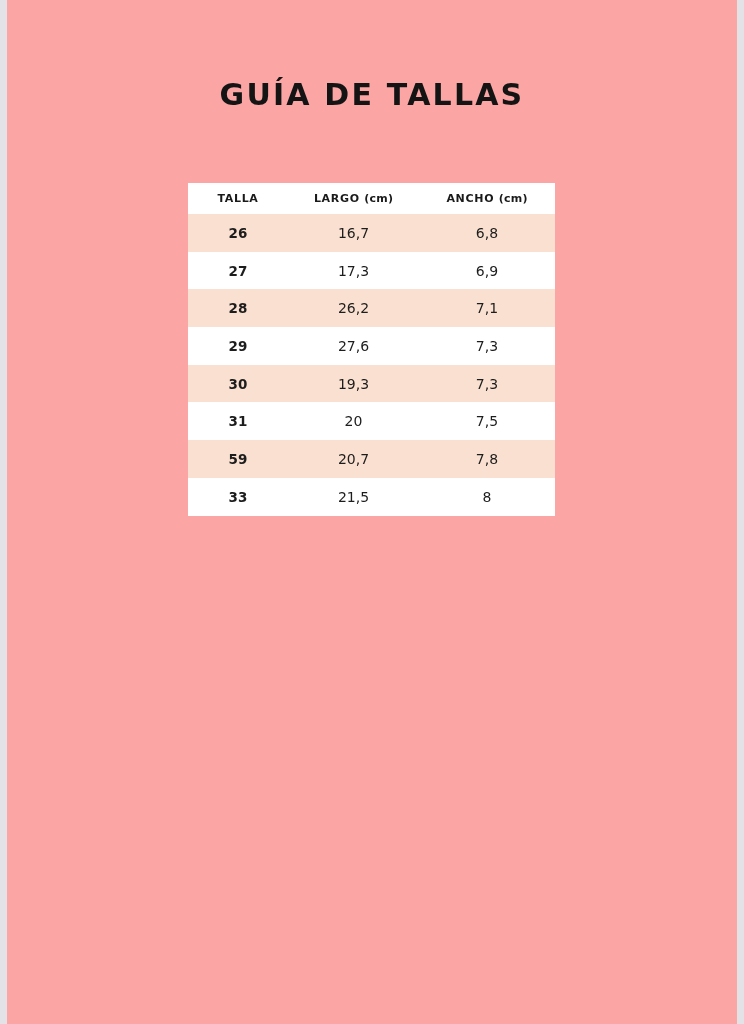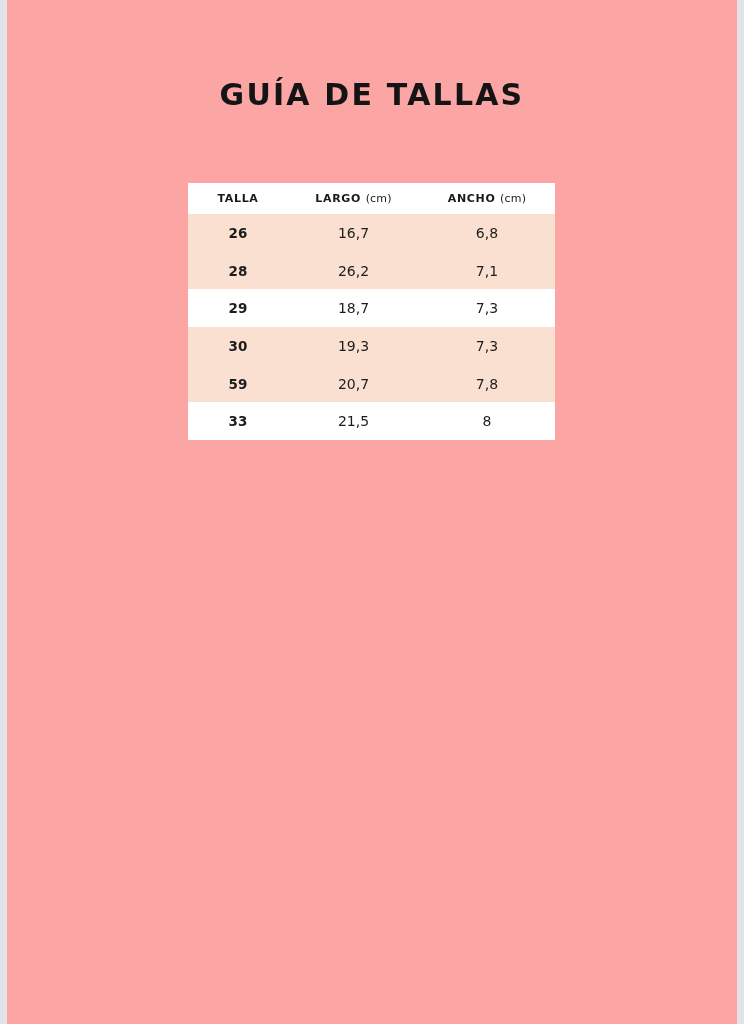--- a/index.html
+++ b/index.html
@@ -73,21 +73,21 @@
   .size-table thead th {
     height: 31px;
     font-size: 11px;
     font-weight: 700;
     color: #1a1a1a;
     letter-spacing: 0.7px;
     white-space: nowrap;
     background: #ffffff;
   }
   .hdr-unit {
-    font-weight: 400;
+    font-weight: 700;
     letter-spacing: 0.2px;
   }
 
   .size-table tbody tr {
     height: 37.7px;
   }
   .size-table tbody tr.row-alt td {
     background: #fae0d0;
   }
   .size-table tbody tr.row-plain td {
@@ -140,34 +140,44 @@
             <span class="hdr-unit">(cm)</span>
           </th>
         </tr>
       </thead>
       <tbody id="table-body">
           <tr class="row-alt">
             <td class="cell-size">26</td>
             <td class="cell-measure">16,7</td>
             <td class="cell-measure">6,8</td>
           </tr>
+          <tr class="row-plain">
+            <td class="cell-size">27</td>
+            <td class="cell-measure">17,3</td>
+            <td class="cell-measure">6,9</td>
+          </tr>
           <tr class="row-alt">
             <td class="cell-size">28</td>
             <td class="cell-measure">26,2</td>
             <td class="cell-measure">7,1</td>
           </tr>
           <tr class="row-plain">
             <td class="cell-size">29</td>
-            <td class="cell-measure">18,7</td>
+            <td class="cell-measure">27,6</td>
             <td class="cell-measure">7,3</td>
           </tr>
           <tr class="row-alt">
             <td class="cell-size">30</td>
             <td class="cell-measure">19,3</td>
             <td class="cell-measure">7,3</td>
+          </tr>
+          <tr class="row-plain">
+            <td class="cell-size">31</td>
+            <td class="cell-measure">20</td>
+            <td class="cell-measure">7,5</td>
           </tr>
           <tr class="row-alt">
             <td class="cell-size">59</td>
             <td class="cell-measure">20,7</td>
             <td class="cell-measure">7,8</td>
           </tr>
           <tr class="row-plain">
             <td class="cell-size">33</td>
             <td class="cell-measure">21,5</td>
             <td class="cell-measure">8</td>

